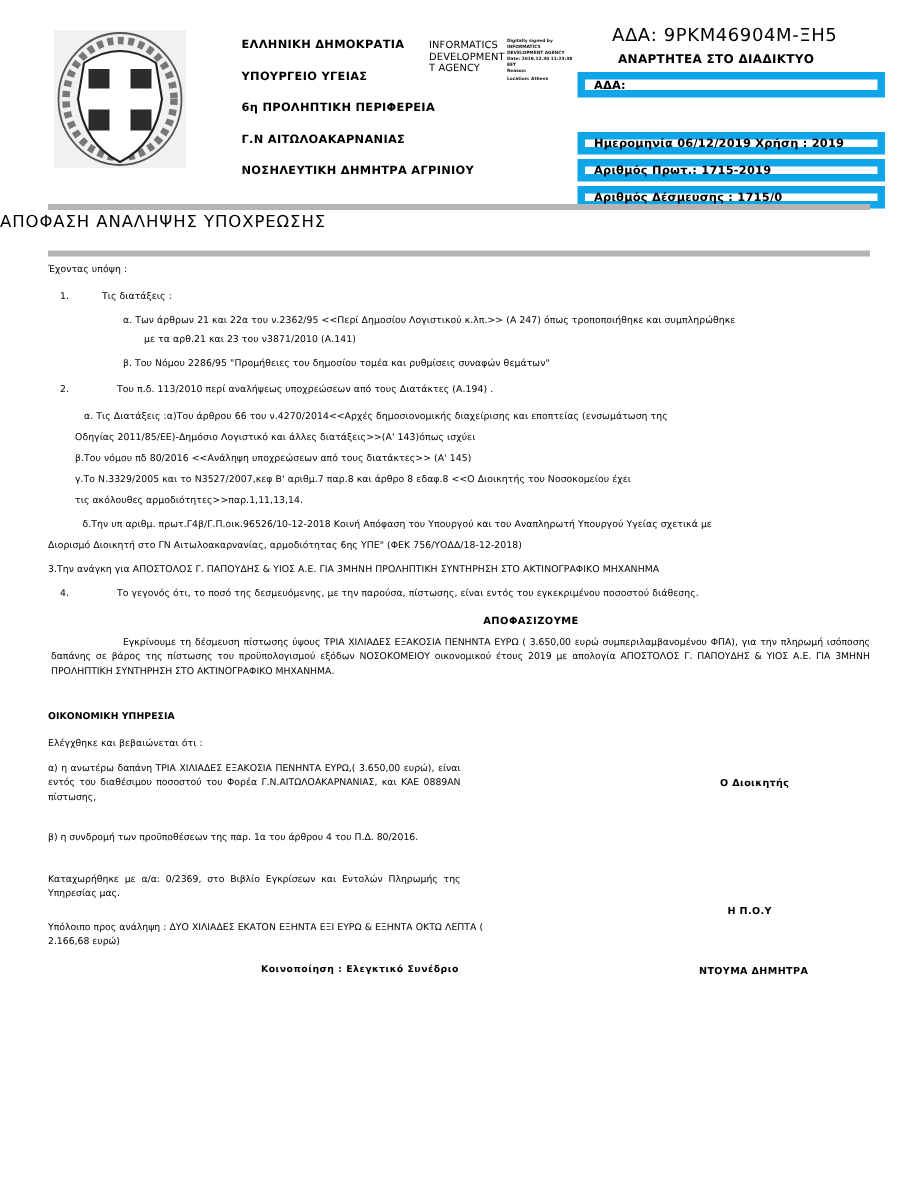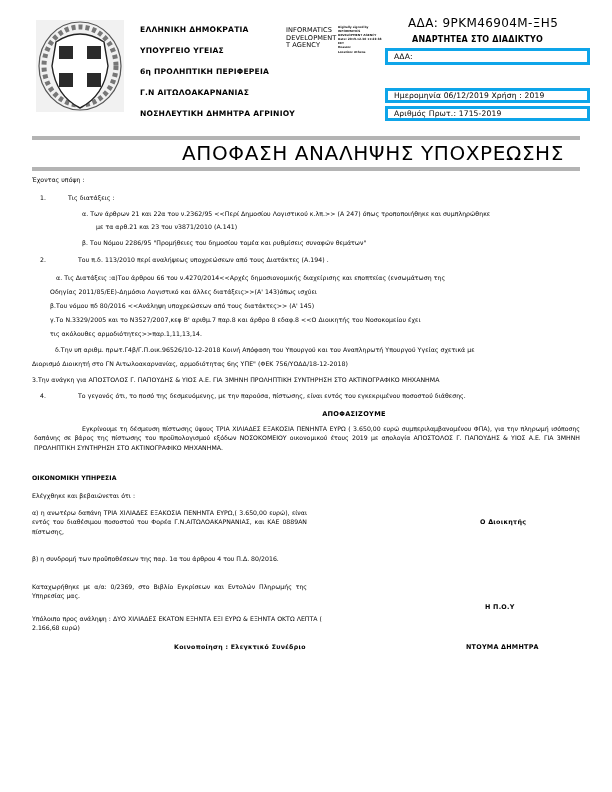--- a/index.html
+++ b/index.html
@@ -49,20 +49,21 @@
     top: 18px;
     width: 160px;
   }
   .org-line {
     font-size: 7.6px;
     font-weight: bold;
     letter-spacing: 0.2px;
     line-height: 1;
     margin-bottom: 13.5px;
     white-space: nowrap;
+    margin-left: 21px;
   }
 
   .ida-logo {
     position: absolute;
     left: 286px;
     top: 19px;
     width: 52px;
     font-size: 6.6px;
     line-height: 7.6px;
     letter-spacing: 0.1px;
@@ -95,27 +96,27 @@
     left: 412px;
     top: 27px;
     font-size: 8px;
     font-weight: bold;
     letter-spacing: 0.2px;
     white-space: nowrap;
   }
 
   .box {
     position: absolute;
-    border: 3px solid #0ea5e9;
+    border: 5px solid #0ea5e9;
     box-sizing: border-box;
     display: flex;
     align-items: center;
     padding-left: 6px;
     font-size: 7.6px;
-    font-weight: normal;
+    font-weight: bold;
     letter-spacing: 0.15px;
     white-space: nowrap;
   }
   .box-ada   { left: 385px; top: 40px;  width: 205px; height: 17px; }
   .box-date  { left: 385px; top: 80px;  width: 205px; height: 15px; }
   .box-prot  { left: 385px; top: 98px;  width: 205px; height: 15px; }
   .box-desm  { left: 385px; top: 116px; width: 205px; height: 15px; }
 
   
   .rule {
@@ -126,22 +127,22 @@
     background: #b4b4b4;
   }
   .rule-top    { top: 136px; }
   .rule-bottom { top: 167px; }
 
   .doc-title {
     position: absolute;
     left: 0;
     top: 141px;
     width: 564px;
-    text-align: right;
-    font-size: 20px;
+    text-align: left;
+    font-size: 11px;
     font-weight: 400;
     letter-spacing: 0.6px;
   }
 
   
   .body {
     position: absolute;
     left: 0;
     top: 176px;
     width: 612px;
@@ -233,20 +234,21 @@
       <div>Reason:</div>
       <div>Location: Athens</div>
     </div>
 
     <div class="ada-top">ΑΔΑ: 9ΡΚΜ46904Μ-ΞΗ5</div>
     <div class="anartitea">ΑΝΑΡΤΗΤΕΑ ΣΤΟ ΔΙΑΔΙΚΤΥΟ</div>
 
     <div class="box box-ada">ΑΔΑ:</div>
     <div class="box box-date">Ημερομηνία 06/12/2019 Χρήση : 2019</div>
     <div class="box box-prot">Αριθμός Πρωτ.: 1715-2019</div>
+    <div class="box box-desm">Αριθμός Δέσμευσης : 1715/0</div>
   </div>
 
   <div class="rule rule-top"></div>
   <div class="doc-title">ΑΠΟΦΑΣΗ ΑΝΑΛΗΨΗΣ ΥΠΟΧΡΕΩΣΗΣ</div>
   <div class="rule rule-bottom"></div>
 
   <div class="body">
 
     <div class="ln" style="left:32px; top:0px;">Έχοντας υπόψη :</div>
 

